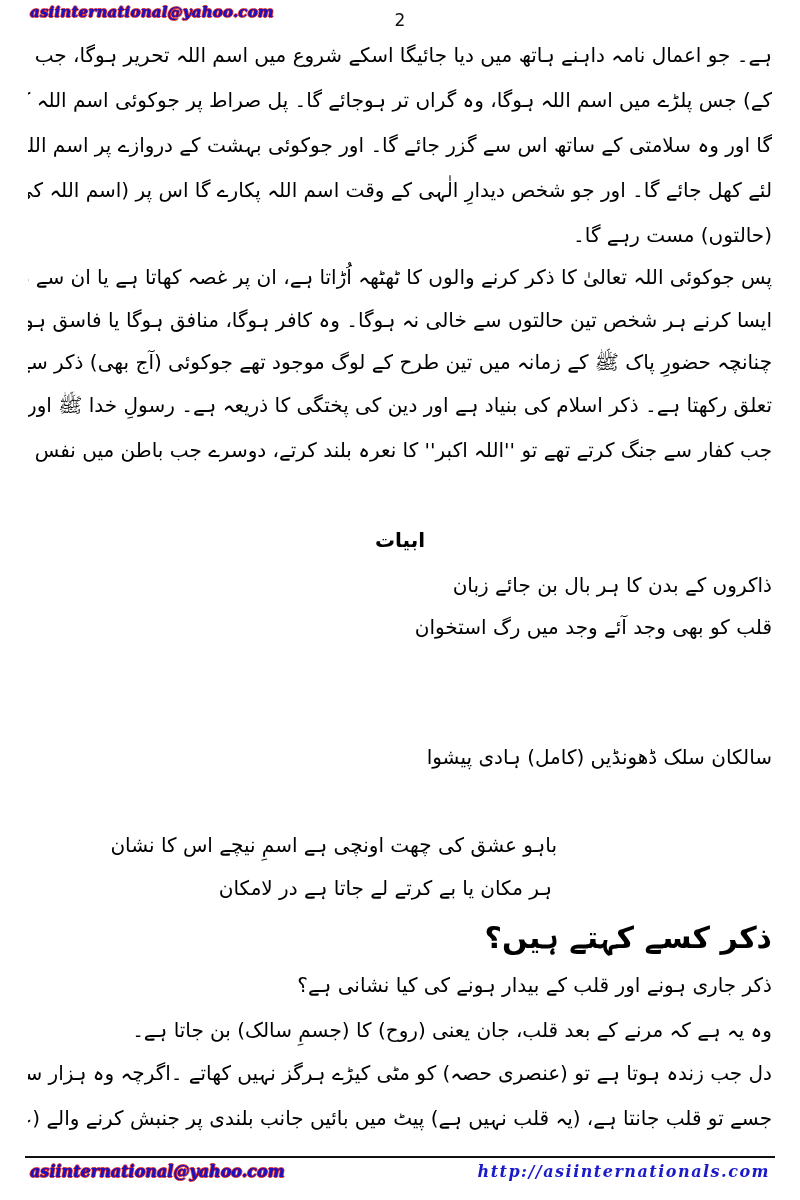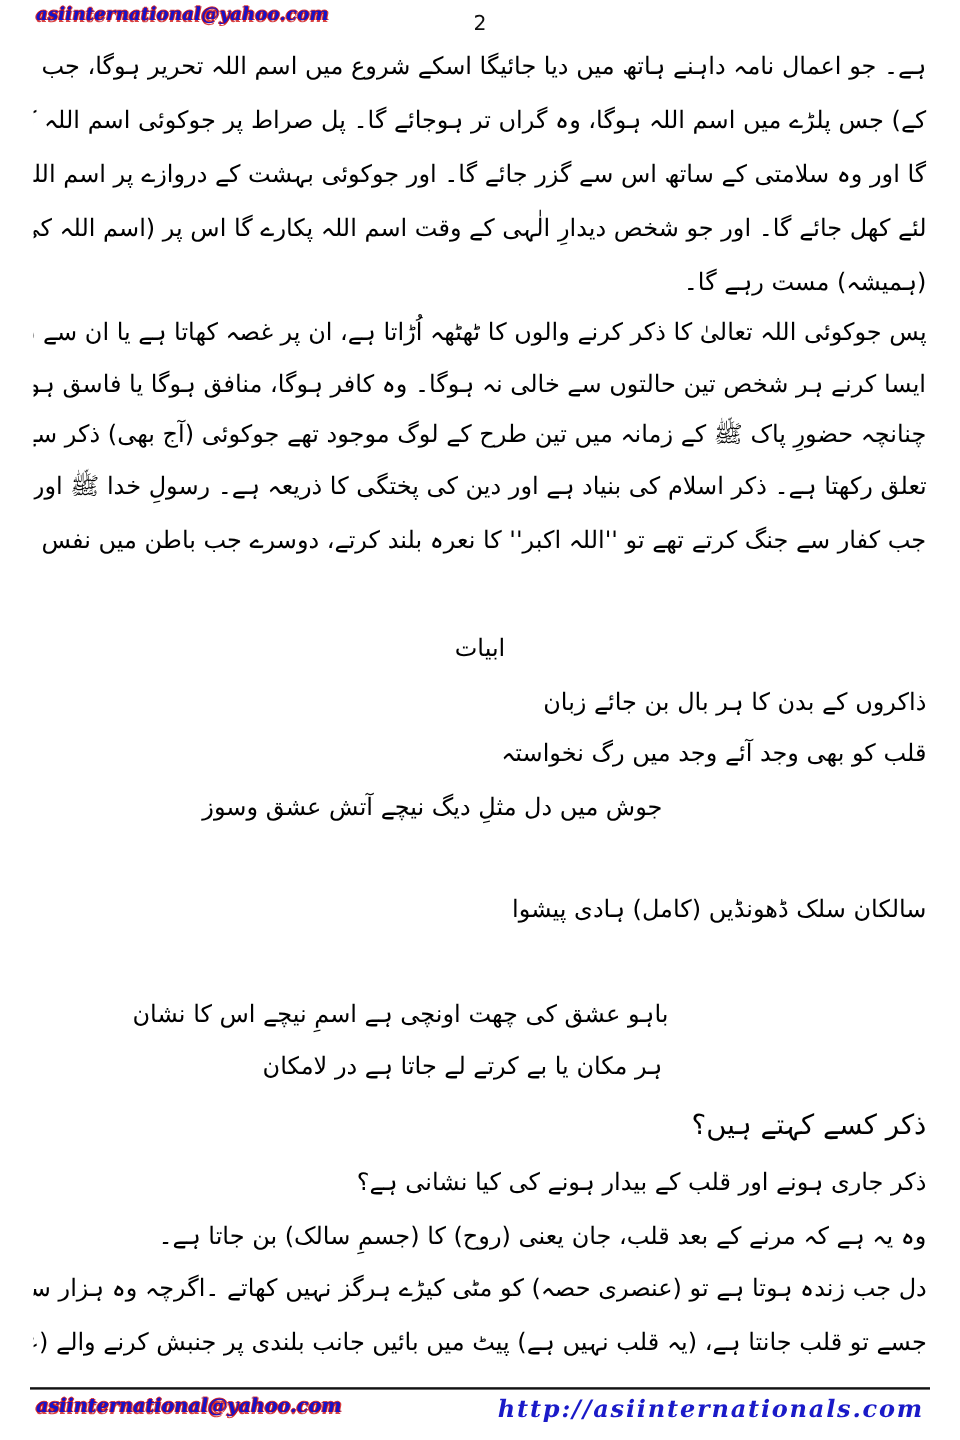--- a/index.html
+++ b/index.html
@@ -20,68 +20,67 @@
     font-size:17px;font-family:"DejaVu Sans",sans-serif;color:#111;
   }
   
   .content{position:absolute;left:28px;right:28px;top:0;height:1150px;}
   .ln{
     position:absolute;left:0;right:0;height:40px;line-height:40px;
     direction:rtl;text-align:right;white-space:nowrap;overflow:hidden;
     font-size:20px;
   }
   .ln.center{text-align:center;}
-  .ln.bold{font-weight:normal;}
-  .ln.h2{font-weight:normal;font-size:23px;}
+  .ln.bold{font-weight:bold;}
+  .ln.h2{font-weight:bold;font-size:30px;}
   
   .footer-rule{
     position:absolute;left:25px;right:25px;top:1156px;height:0;
     border-top:2px solid #111;
   }
   .ftr-email{
     position:absolute;top:1162px;left:30px;
     font-family:"DejaVu Serif",serif;font-style:italic;font-weight:bold;
     font-size:16px;color:#1414cc;
     text-shadow:1px 0 0 rgba(204,0,0,.75),-1px 0 0 rgba(204,0,0,.75),0 1px 0 rgba(204,0,0,.75),0 -1px 0 rgba(204,0,0,.75);
     cursor:pointer;
   }
   .ftr-url{
     position:absolute;top:1162px;right:30px;
     font-family:"DejaVu Serif",serif;font-style:italic;font-weight:bold;
-    font-size:20px;color:#1a1ac8;letter-spacing:1.5px;word-spacing:3px;
+    font-size:16px;color:#1a1ac8;letter-spacing:1.5px;word-spacing:3px;
     cursor:pointer;
   }
 </style>
 </head>
 <body>
 
 <a class="hdr-email">asiinternational@yahoo.com</a>
 <div class="page-num">2</div>
 
 <div class="content">
 
   <div class="ln" style="top:35px">ہے۔ جو اعمال نامہ داہنے ہاتھ میں دیا جائیگا اسکے شروع میں اسم اللہ تحریر ہوگا، جب ترازو پر اعمال کا وزن کیا جائے گا تو (ترازو</div>
   <div class="ln" style="top:80px">کے) جس پلڑے میں اسم اللہ ہوگا، وہ گراں تر ہوجائے گا۔ پل صراط پر جوکوئی اسم اللہ کا ذکر کرے گا، دوزخ اس سے خوف کھائے</div>
   <div class="ln" style="top:125px">گا اور وہ سلامتی کے ساتھ اس سے گزر جائے گا۔ اور جوکوئی بہشت کے دروازے پر اسم اللہ کا ذکر کرے گا، بہشت کا دروازہ اسکے</div>
   <div class="ln" style="top:170px">لئے کھل جائے گا۔ اور جو شخص دیدارِ الٰہی کے وقت اسم اللہ پکارے گا اس پر (اسم اللہ کی) دائمی تجلی ہوگی اور وہ اس میں</div>
-  <div class="ln" style="top:215px">(ہمیشہ) مست رہے گا۔</div>
+  <div class="ln" style="top:215px">(حالتوں) مست رہے گا۔</div>
 
   <div class="ln" style="top:257px">پس جوکوئی اللہ تعالیٰ کا ذکر کرنے والوں کا ٹھٹھہ اُڑاتا ہے، ان پر غصہ کھاتا ہے یا ان سے دشمنی رکھتا ہے، وہ لعین ہے۔</div>
 
   <div class="ln" style="top:300px">ایسا کرنے ہر شخص تین حالتوں سے خالی نہ ہوگا۔ وہ کافر ہوگا، منافق ہوگا  یا  فاسق ہوگا۔</div>
 
   <div class="ln" style="top:342px">چنانچہ حضورِ پاک ﷺ کے زمانہ میں تین طرح کے لوگ موجود تھے جوکوئی (آج بھی) ذکر سے منع کرتا ہے،  وہ اسی گروہ سے</div>
   <div class="ln" style="top:385px">تعلق رکھتا ہے۔ ذکر اسلام کی بنیاد ہے اور دین کی پختگی کا ذریعہ ہے۔ رسولِ خدا ﷺ اور آپ ﷺ کے صحابہ رضوان اللہ علیہم</div>
   <div class="ln" style="top:430px">جب کفار سے جنگ کرتے تھے تو ''اللہ اکبر'' کا نعرہ بلند کرتے، دوسرے جب باطن میں نفس سے جنگ کرتے تو بھی ذکرِ اللہ</div>
 
   <div class="ln center bold" style="top:520px">ابیات</div>
 
   <div class="ln" style="top:565px">ذاکروں کے بدن کا ہر بال بن جائے زبان</div>
-  <div class="ln" style="top:607px">قلب کو بھی وجد آئے وجد میں رگ نخواستہ</div>
-  <div class="ln" style="top:652px;padding-right:220px">جوش میں دل مثلِ دیگ نیچے آتش عشق وسوز</div>
+  <div class="ln" style="top:607px">قلب کو بھی وجد آئے وجد میں رگ استخوان</div>
   <div class="ln" style="top:737px">سالکان سلک ڈھونڈیں (کامل) ہادی پیشوا</div>
   <div class="ln" style="top:825px;padding-right:215px">باہو عشق کی چھت اونچی ہے اسمِ نیچے اس کا نشان</div>
   <div class="ln" style="top:868px;padding-right:220px">ہر مکان یا بے کرتے لے جاتا ہے در لامکان</div>
 
   <div class="ln h2" style="top:918px">ذکر کسے کہتے ہیں؟</div>
 
   <div class="ln" style="top:965px">ذکر جاری ہونے اور قلب کے بیدار ہونے کی کیا نشانی ہے؟</div>
   <div class="ln" style="top:1010px">وہ یہ ہے کہ مرنے کے بعد قلب، جان یعنی (روح) کا (جسمِ سالک) بن جاتا ہے۔</div>
   <div class="ln" style="top:1053px">دل جب زندہ ہوتا ہے تو (عنصری حصہ) کو مٹی کیڑے ہرگز نہیں کھاتے ۔اگرچہ وہ ہزار سال تک خاک میں پڑا رہے ۔</div>
   <div class="ln" style="top:1098px">جسے تو قلب جانتا ہے، (یہ قلب نہیں ہے) پیٹ میں بائیں جانب بلندی پر جنبش کرنے والے (عضو) کو خدا نخواستہ قلب نہیں کہہ</div>

